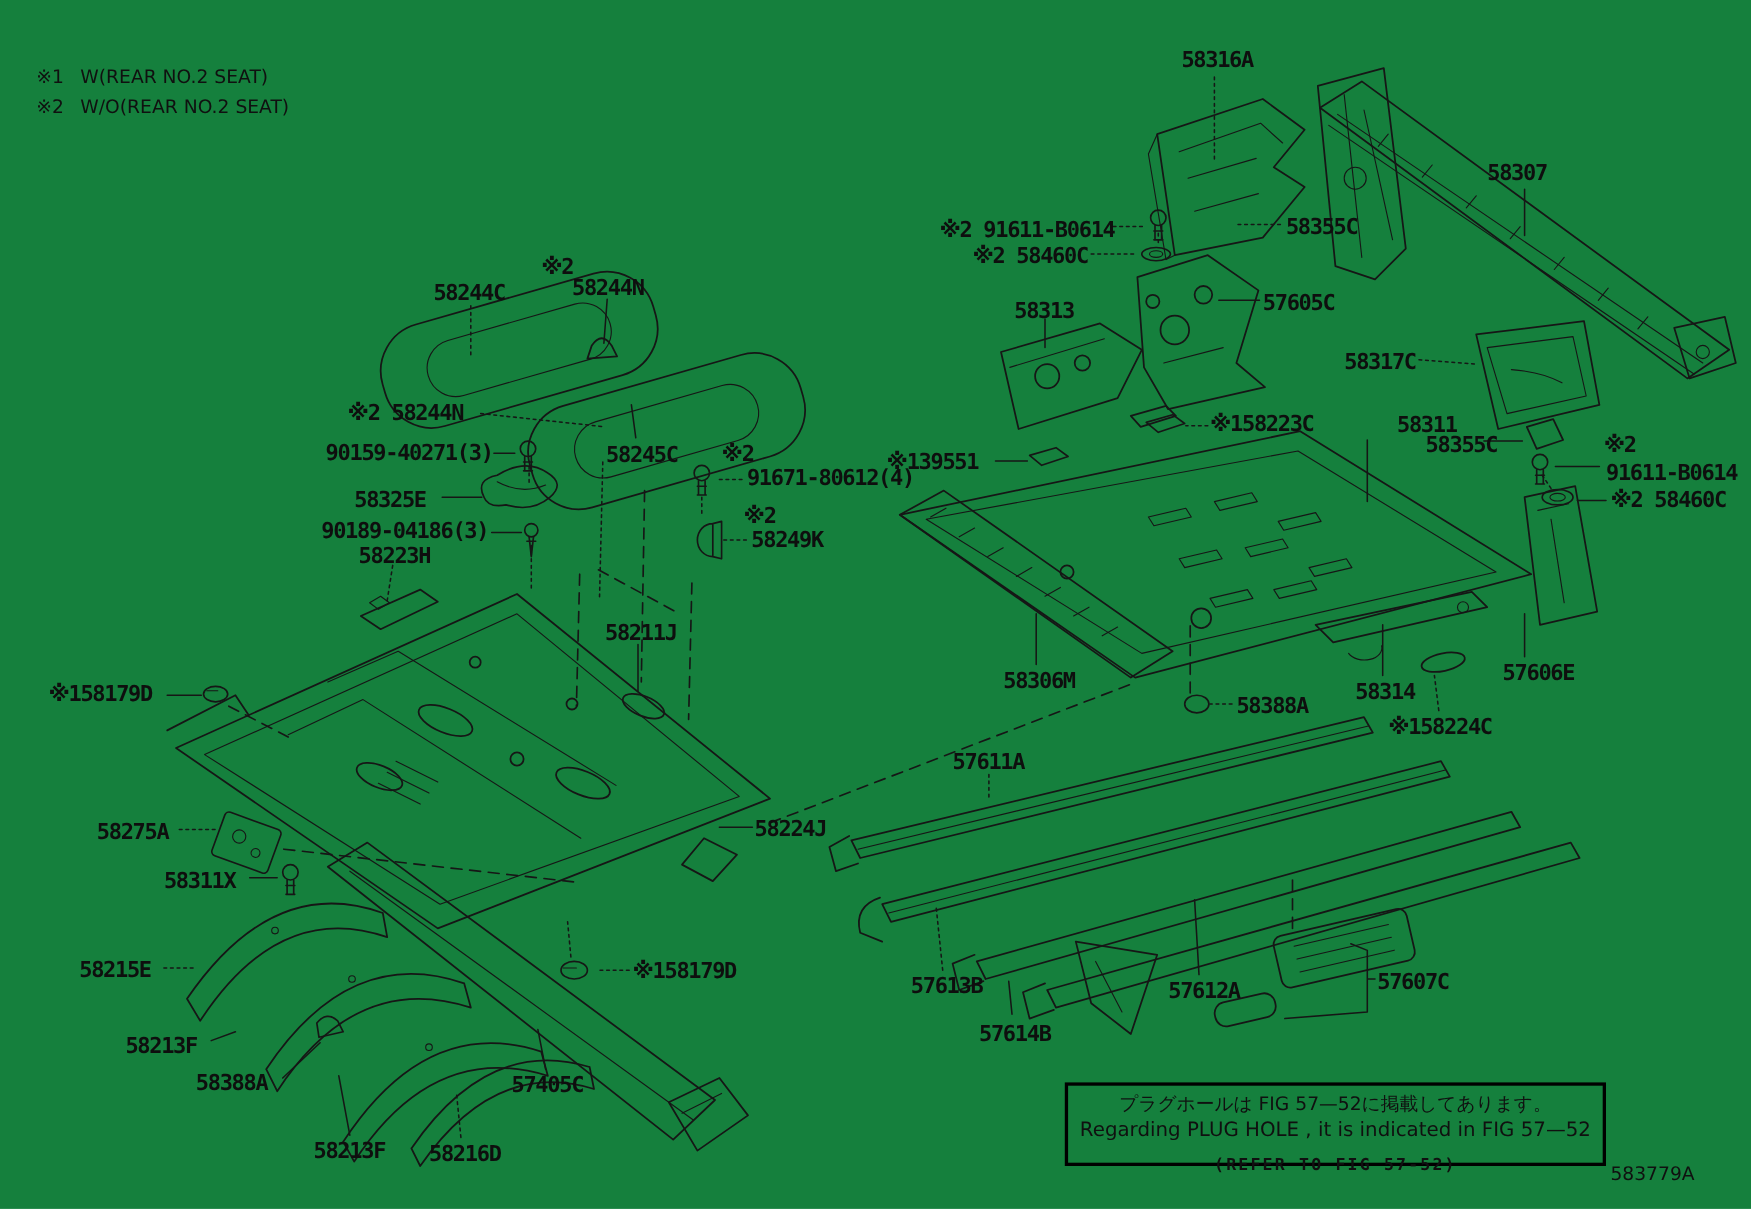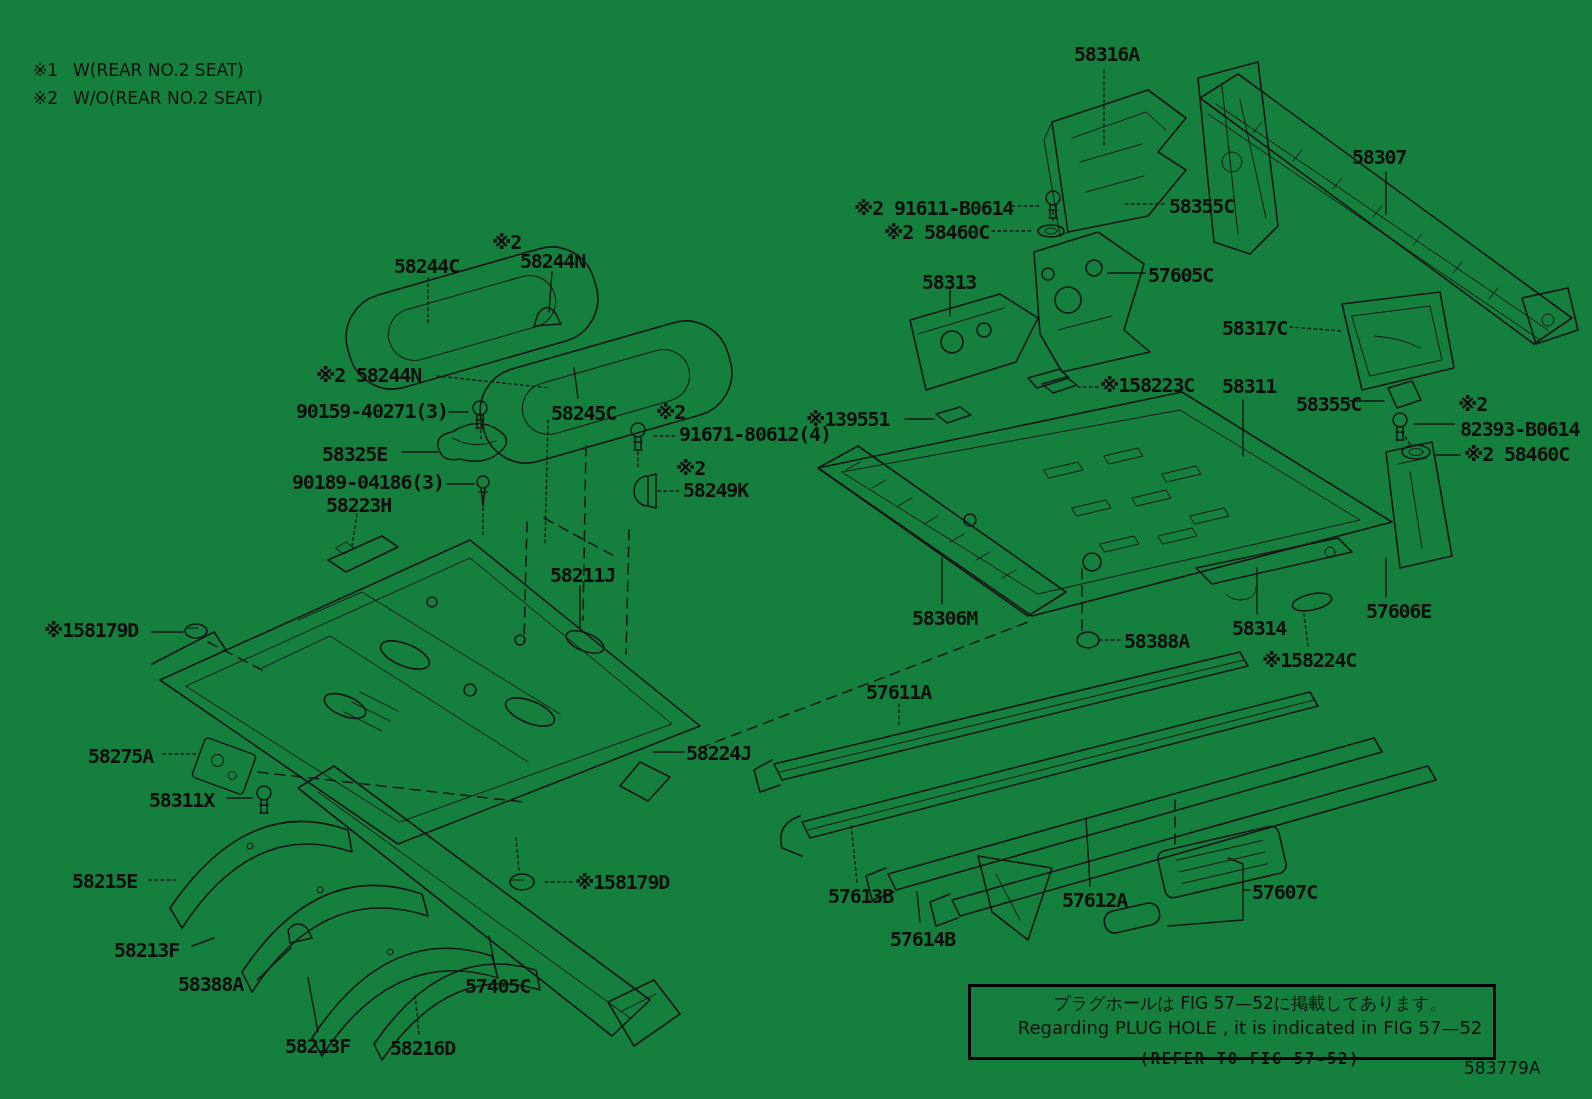--- a/index.html
+++ b/index.html
@@ -6,21 +6,21 @@
   .stage { position:relative; width:1592px; height:1099px; background:#15803d; overflow:hidden; }
   svg.art { position:absolute; left:0; top:0; }
   .pl { position:absolute; font:700 20px/1 "DejaVu Sans Mono","DejaVu Sans",monospace;
         color:#0e0e0e; letter-spacing:-1.2px; white-space:nowrap; }
   .legend { position:absolute; left:33px; top:56px; color:#101010;
             font:400 17px/1.65 "DejaVu Sans","Liberation Sans",sans-serif; }
   .legend .row { white-space:nowrap; }
   .legend .sym { display:inline-block; min-width:40px; }
   .notebox { position:absolute; left:968px; top:984px; width:486px; height:70px;
              border:3px solid #000; text-align:center; color:#101010;
-             font-family:"DejaVu Sans","Liberation Sans",sans-serif;padding-left:36px; }
+             font-family:"DejaVu Sans","Liberation Sans",sans-serif; }
   .notebox .ja  { font-size:17px; margin-top:5px; }
   .notebox .en  { font-size:18px; margin-top:2px; }
   .notebox .ref { font:700 15px "DejaVu Sans Mono",monospace; letter-spacing:2px; margin-top:12px; }
   .figcode { position:absolute; left:1464px; top:1058px; color:#101010;
              font:400 17px "DejaVu Sans","Liberation Sans",sans-serif; }
 </style>
 </head>
 <body>
 
 <div class="stage">
@@ -234,24 +234,24 @@
 
   <div class="pl" style="left:1074px;top:44px">58316A</div>
   <div class="pl" style="left:1352px;top:147px">58307</div>
   <div class="pl" style="left:854px;top:198px">※2 91611-B0614</div>
   <div class="pl" style="left:884px;top:222px">※2 58460C</div>
   <div class="pl" style="left:1169px;top:196px">58355C</div>
   <div class="pl" style="left:922px;top:272px">58313</div>
   <div class="pl" style="left:1148px;top:265px">57605C</div>
   <div class="pl" style="left:1222px;top:318px">58317C</div>
   <div class="pl" style="left:1100px;top:375px">※158223C</div>
-  <div class="pl" style="left:1222px;top:376px">58311</div>
+  <div class="pl" style="left:1270px;top:376px">58311</div>
   <div class="pl" style="left:1296px;top:394px">58355C</div>
   <div class="pl" style="left:1458px;top:394px">※2</div>
-  <div class="pl" style="left:1460px;top:419px">82393-B0614</div>
+  <div class="pl" style="left:1460px;top:419px">91611-B0614</div>
   <div class="pl" style="left:1464px;top:444px">※2 58460C</div>
   <div class="pl" style="left:806px;top:409px">※139551</div>
   <div class="pl" style="left:394px;top:256px">58244C</div>
   <div class="pl" style="left:492px;top:232px">※2</div>
   <div class="pl" style="left:520px;top:251px">58244N</div>
   <div class="pl" style="left:316px;top:365px">※2 58244N</div>
   <div class="pl" style="left:296px;top:401px">90159-40271(3)</div>
   <div class="pl" style="left:551px;top:403px">58245C</div>
   <div class="pl" style="left:656px;top:402px">※2</div>
   <div class="pl" style="left:679px;top:424px">91671-80612(4)</div>

